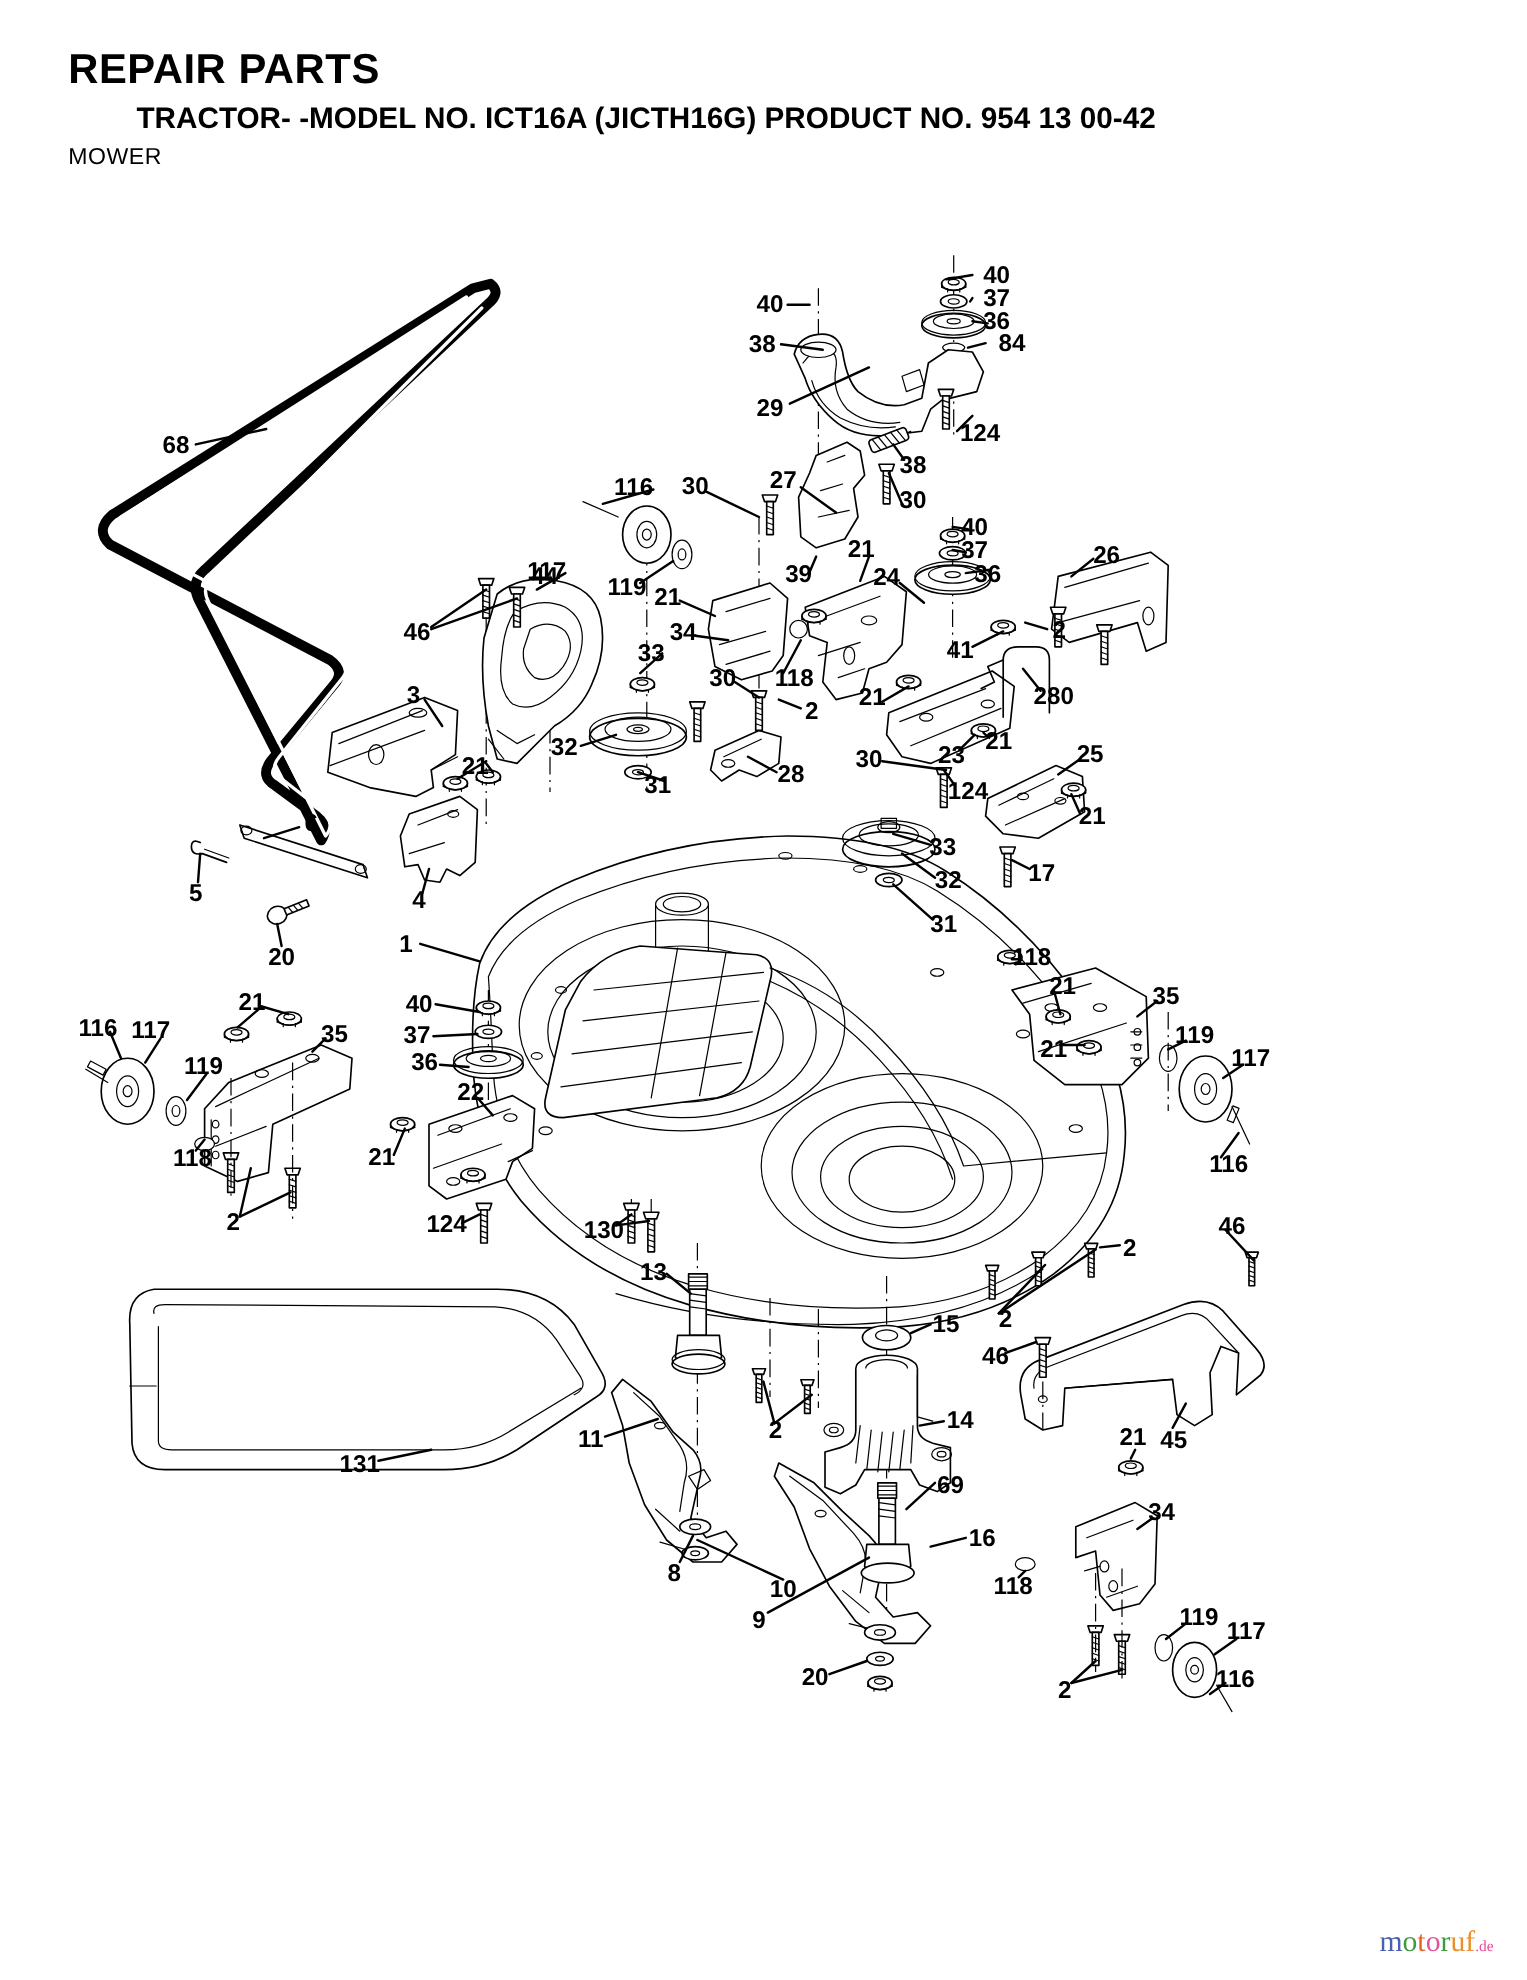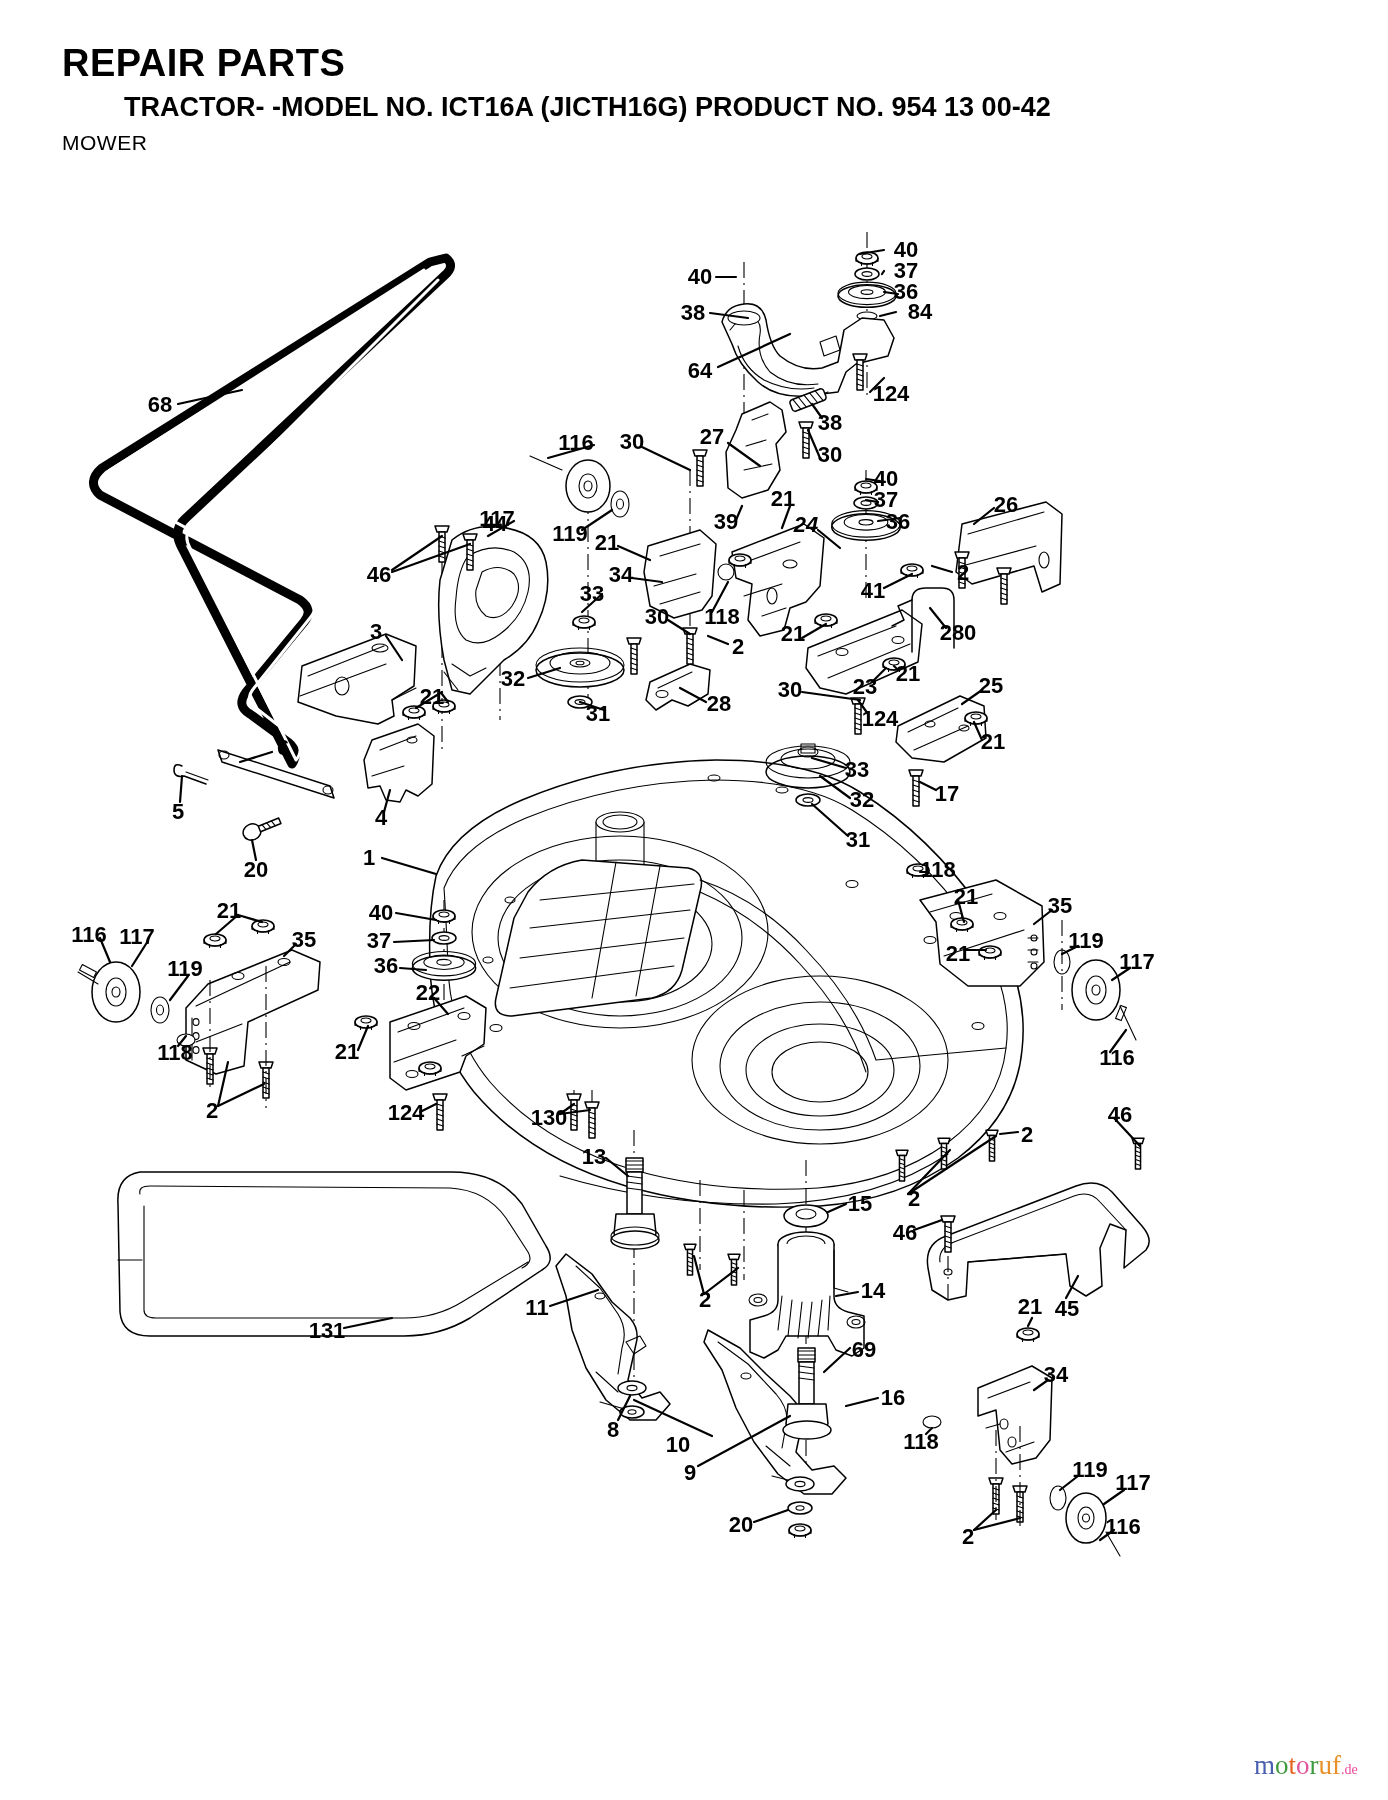--- a/index.html
+++ b/index.html
@@ -624,37 +624,37 @@
   </svg>
 
   <div id="callouts">
       <div class="cal" style="left: 160px; top: 405px;">68</div>
       <div class="cal" style="left: 906px; top: 250px;">40</div>
       <div class="cal" style="left: 906px; top: 271px;">37</div>
       <div class="cal" style="left: 906px; top: 292px;">36</div>
       <div class="cal" style="left: 920px; top: 312px;">84</div>
       <div class="cal" style="left: 700px; top: 277px;">40</div>
       <div class="cal" style="left: 693px; top: 313px;">38</div>
-      <div class="cal" style="left: 700px; top: 371px;">64</div>
+      <div class="cal" style="left: 700px; top: 371px;">29</div>
       <div class="cal" style="left: 891px; top: 394px;">124</div>
       <div class="cal" style="left: 830px; top: 423px;">38</div>
       <div class="cal" style="left: 576px; top: 443px;">116</div>
       <div class="cal" style="left: 632px; top: 442px;">30</div>
       <div class="cal" style="left: 712px; top: 437px;">27</div>
       <div class="cal" style="left: 830px; top: 455px;">30</div>
       <div class="cal" style="left: 886px; top: 479px;">40</div>
       <div class="cal" style="left: 886px; top: 500px;">37</div>
       <div class="cal" style="left: 898px; top: 522px;">36</div>
       <div class="cal" style="left: 1006px; top: 505px;">26</div>
       <div class="cal" style="left: 497px; top: 519px;">117</div>
       <div class="cal" style="left: 495px; top: 524px;">44</div>
       <div class="cal" style="left: 570px; top: 534px;">119</div>
       <div class="cal" style="left: 726px; top: 522px;">39</div>
       <div class="cal" style="left: 783px; top: 499px;">21</div>
-      <div class="cal" style="left: 806px; top: 525px; font-style: italic;">24</div>
+      <div class="cal" style="left: 806px; top: 525px;">24</div>
       <div class="cal" style="left: 963px; top: 573px;">2</div>
       <div class="cal" style="left: 379px; top: 575px;">46</div>
       <div class="cal" style="left: 607px; top: 543px;">21</div>
       <div class="cal" style="left: 621px; top: 575px;">34</div>
       <div class="cal" style="left: 722px; top: 617px;">118</div>
       <div class="cal" style="left: 873px; top: 591px;">41</div>
       <div class="cal" style="left: 958px; top: 633px;">280</div>
       <div class="cal" style="left: 592px; top: 594px;">33</div>
       <div class="cal" style="left: 657px; top: 617px;">30</div>
       <div class="cal" style="left: 738px; top: 647px;">2</div>
@@ -710,21 +710,21 @@
       <div class="cal" style="left: 705px; top: 1300px;">2</div>
       <div class="cal" style="left: 873px; top: 1291px;">14</div>
       <div class="cal" style="left: 1030px; top: 1307px;">21</div>
       <div class="cal" style="left: 1067px; top: 1309px; text-align: right;">45</div>
       <div class="cal" style="left: 327px; top: 1331px;">131</div>
       <div class="cal" style="left: 864px; top: 1350px;">69</div>
       <div class="cal" style="left: 1056px; top: 1375px;">34</div>
       <div class="cal" style="left: 613px; top: 1430px;">8</div>
       <div class="cal" style="left: 893px; top: 1398px;">16</div>
       <div class="cal" style="left: 921px; top: 1442px;">118</div>
-      <div class="cal" style="left: 678px; top: 1445px;">10</div>
+      <div class="cal" style="left: 712px; top: 1445px;">10</div>
       <div class="cal" style="left: 1090px; top: 1470px;">119</div>
       <div class="cal" style="left: 1133px; top: 1483px;">117</div>
       <div class="cal" style="left: 690px; top: 1473px;">9</div>
       <div class="cal" style="left: 741px; top: 1525px;">20</div>
       <div class="cal" style="left: 968px; top: 1537px;">2</div>
       <div class="cal" style="left: 1123px; top: 1527px;">116</div>
     </div>
 
   <div class="wm" id="watermark"><span style="color: rgb(74, 95, 176);">m</span><span style="color: rgb(63, 154, 63);">o</span><span style="color: rgb(226, 101, 31);">t</span><span style="color: rgb(224, 85, 154);">o</span><span style="color: rgb(63, 154, 63);">r</span><span style="color: rgb(232, 145, 42);">u</span><span style="color: rgb(232, 145, 42);">f</span><span class="de">.de</span></div>
 

